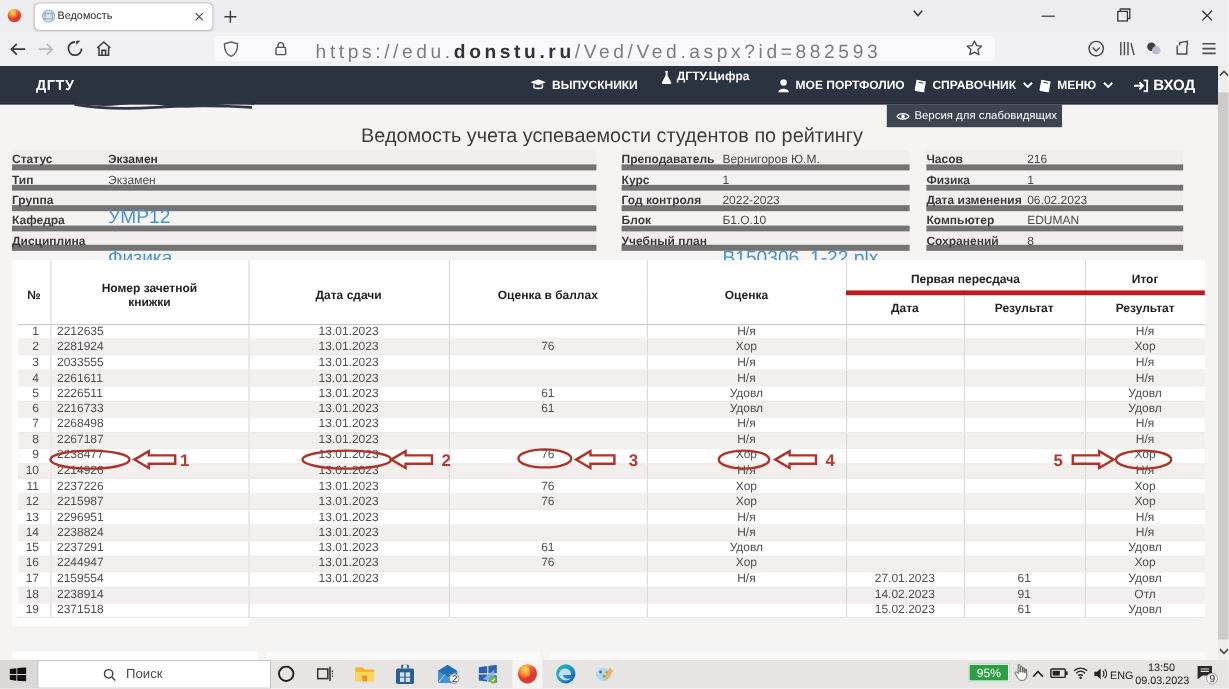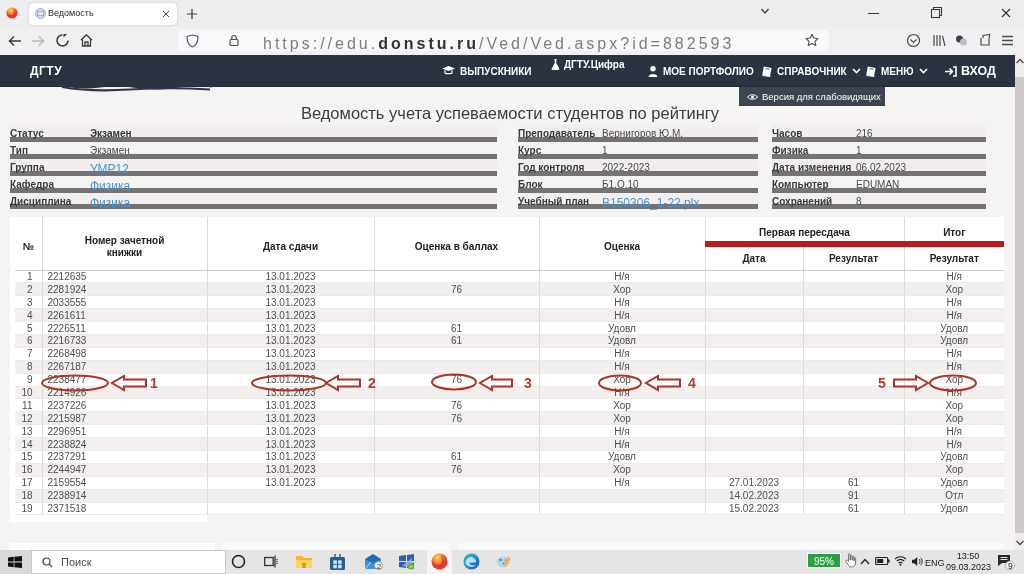--- a/index.html
+++ b/index.html
@@ -26,43 +26,43 @@
 #smudge{left:60px;top:83px;}
 #tooltip{left:739px;top:87px;width:146px;height:19px;background:#3e4450;display:flex;align-items:center;color:#fff;font-size:9.5px;}
 
 #title{left:0px;top:104px;width:1020px;text-align:center;font-size:16.5px;color:#3c3c3c;}
 .ib{position:absolute;top:125px;}
 .ir{position:relative;height:16.9px;border-bottom:5px solid #737373;}
 .ir.st{background:#f1eeed;}
 .il{position:absolute;left:0;top:3px;font-weight:bold;font-size:10px;color:#3a3a3a;white-space:nowrap;}
 .vt{position:absolute;top:3px;font-size:10px;color:#4a4a4a;white-space:nowrap;}
 .vb{position:absolute;top:3px;font-size:10px;color:#333;font-weight:bold;white-space:nowrap;}
-.va{position:absolute;top:3px;font-size:12px;color:#4b94ca;white-space:nowrap;}
+.va{position:absolute;top:14px;font-size:16px;color:#4b94ca;white-space:nowrap;}
 
 #lpanel{left:10px;top:217px;width:197px;height:305px;background:#fff;}
 #vtable{left:15px;top:217px;border-collapse:collapse;table-layout:fixed;background:#fff;}
 #vtable th,#vtable td{border-right:1px solid #dcdada;overflow:hidden;white-space:nowrap;}
 #vtable th{border-bottom:1px solid #ccc9c8;background:#fff;font-size:10px;color:#222;font-weight:bold;text-align:center;vertical-align:middle;line-height:1.15;}
 #vtable th.thv{padding-top:7px;}
 #vtable thead tr:first-child th{border-top:none;}
-#vtable th.sp{border-bottom:6px solid #b91c1c;vertical-align:bottom;padding-bottom:3px;}
+#vtable th.sp{border-bottom:4px solid #b91c1c;vertical-align:bottom;padding-bottom:3px;}
 #vtable td{font-size:10px;color:#4f4f4f;text-align:center;border-bottom:1px solid #eceae9;height:12.9px;padding:0;}
 #vtable tr.st td{background:#f2efee;}
 #vtable td.c-num{text-align:right;padding-right:9px;}
 #vtable td.c-zk{text-align:left;padding-left:5px;margin-top:16px;}
 #vtable td:last-child,#vtable th:last-child{border-right:none;}
 
 .bpanel{background:#fbfafa;height:7px;top:543px;}
 
 #sbar{left:1015px;top:55px;width:9px;height:495px;background:#f0eded;}
 #sthumb{left:1015px;top:77px;width:9px;height:456px;background:#cdcac9;}
 
 #taskbar{left:0;top:550px;width:1024px;height:24px;background:#e7e4e4;}
 #startbtn{left:0;top:550px;width:31px;height:24px;background:#dbd8d8;}
-#searchbox{left:31px;top:550px;width:195px;height:24px;background:#fff;border:1px solid #c8c5c5;display:flex;align-items:center;}
+#searchbox{left:31px;top:550px;width:195px;height:24px;background:#fff;border:1px solid #c8c5c5;display:flex;align-items:center;padding-left:44px;}
 #searchbox span{color:#4a4a4a;font-size:11px;margin-left:8px;}
 #ffhl{left:427px;top:550px;width:25px;height:24px;background:#f6f4f4;}
 .tray{color:#1a1a1a;font-size:9px;}
 #clock{left:946px;top:551px;width:44px;text-align:center;font-size:9px;color:#1a1a1a;line-height:11px;}
 </style></head>
 <body>
 <div id="screen">
 
   <div class="abs" id="tabstrip"></div>
   <svg class="abs" style="left:6px;top:7px;" width="12" height="12" viewBox="0 0 12 12">

